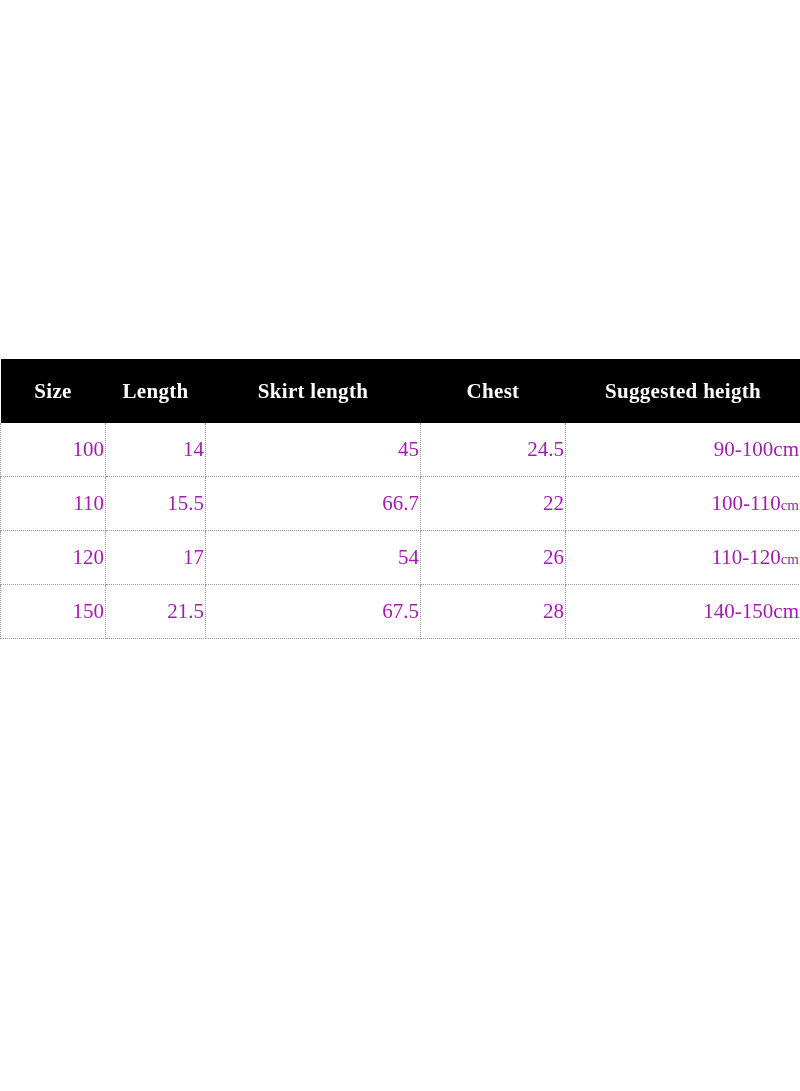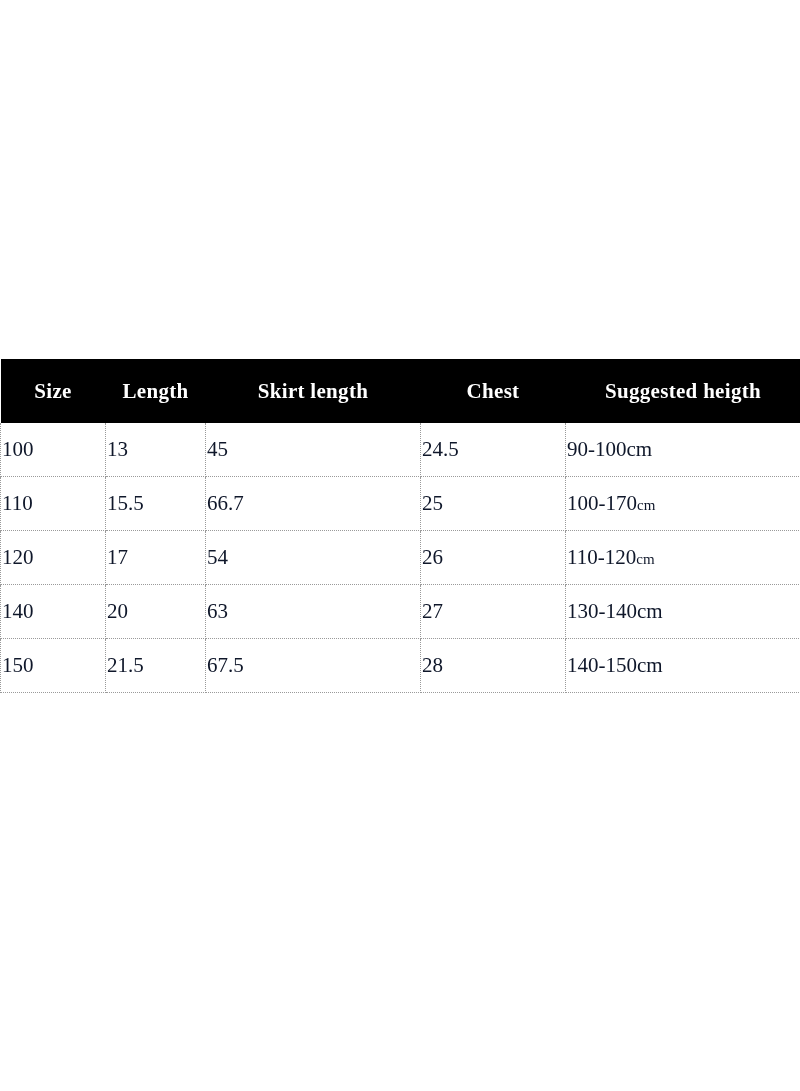--- a/index.html
+++ b/index.html
@@ -38,24 +38,24 @@
     font-weight: bold;
     font-size: 21px;
     height: 62px;
     text-align: center;
     vertical-align: middle;
     letter-spacing: 0.3px;
     border: none;
   }
   table.size-table tbody td {
     background: #ffffff;
-    color: #0f172a;
+    color: #a21caf;
     font-size: 21px;
     height: 51px;
-    text-align: left;
+    text-align: right;
     vertical-align: middle;
     border-right: 1px dotted #9a9a9a;
     border-bottom: 1px dotted #9a9a9a;
   }
   table.size-table tbody tr td:last-child {
     border-right: 1px dotted #9a9a9a;
   }
   table.size-table tbody tr td:first-child {
     border-left: 1px dotted #9a9a9a;
   }
@@ -91,45 +91,38 @@
           <th>Size</th>
           <th>Length</th>
           <th>Skirt length</th>
           <th>Chest</th>
           <th>Suggested heigth</th>
         </tr>
       </thead>
       <tbody>
           <tr>
             <td>100</td>
-            <td>13</td>
+            <td>14</td>
             <td>45</td>
             <td>24.5</td>
             <td><span>90-100</span><span>cm</span></td>
           </tr>
           <tr>
             <td>110</td>
             <td>15.5</td>
             <td>66.7</td>
-            <td>25</td>
-            <td><span>100-170</span><span class="unit-small">cm</span></td>
+            <td>22</td>
+            <td><span>100-110</span><span class="unit-small">cm</span></td>
           </tr>
           <tr>
             <td>120</td>
             <td>17</td>
             <td>54</td>
             <td>26</td>
             <td><span>110-120</span><span class="unit-small">cm</span></td>
-          </tr>
-          <tr>
-            <td>140</td>
-            <td>20</td>
-            <td>63</td>
-            <td>27</td>
-            <td><span>130-140</span><span>cm</span></td>
           </tr>
           <tr>
             <td>150</td>
             <td>21.5</td>
             <td>67.5</td>
             <td>28</td>
             <td><span>140-150</span><span>cm</span></td>
           </tr>
         </tbody>
     </table>

